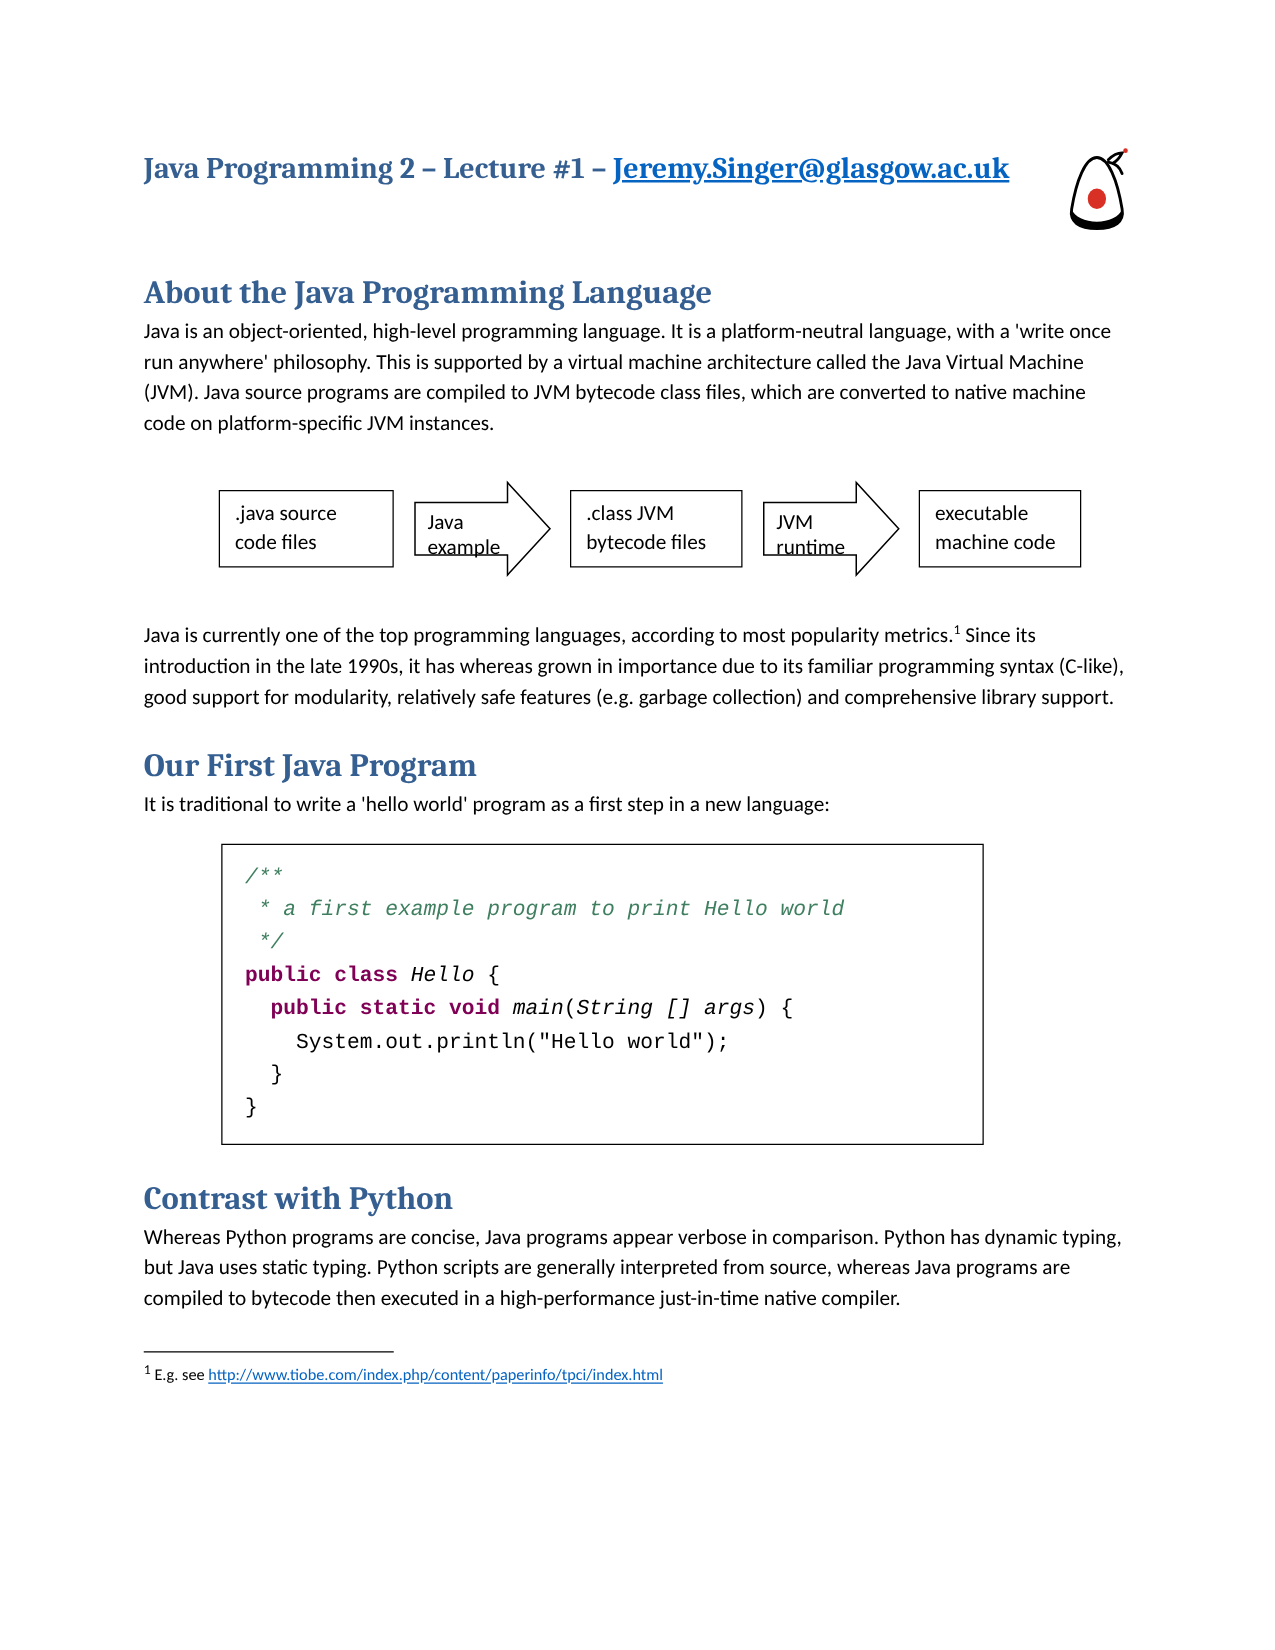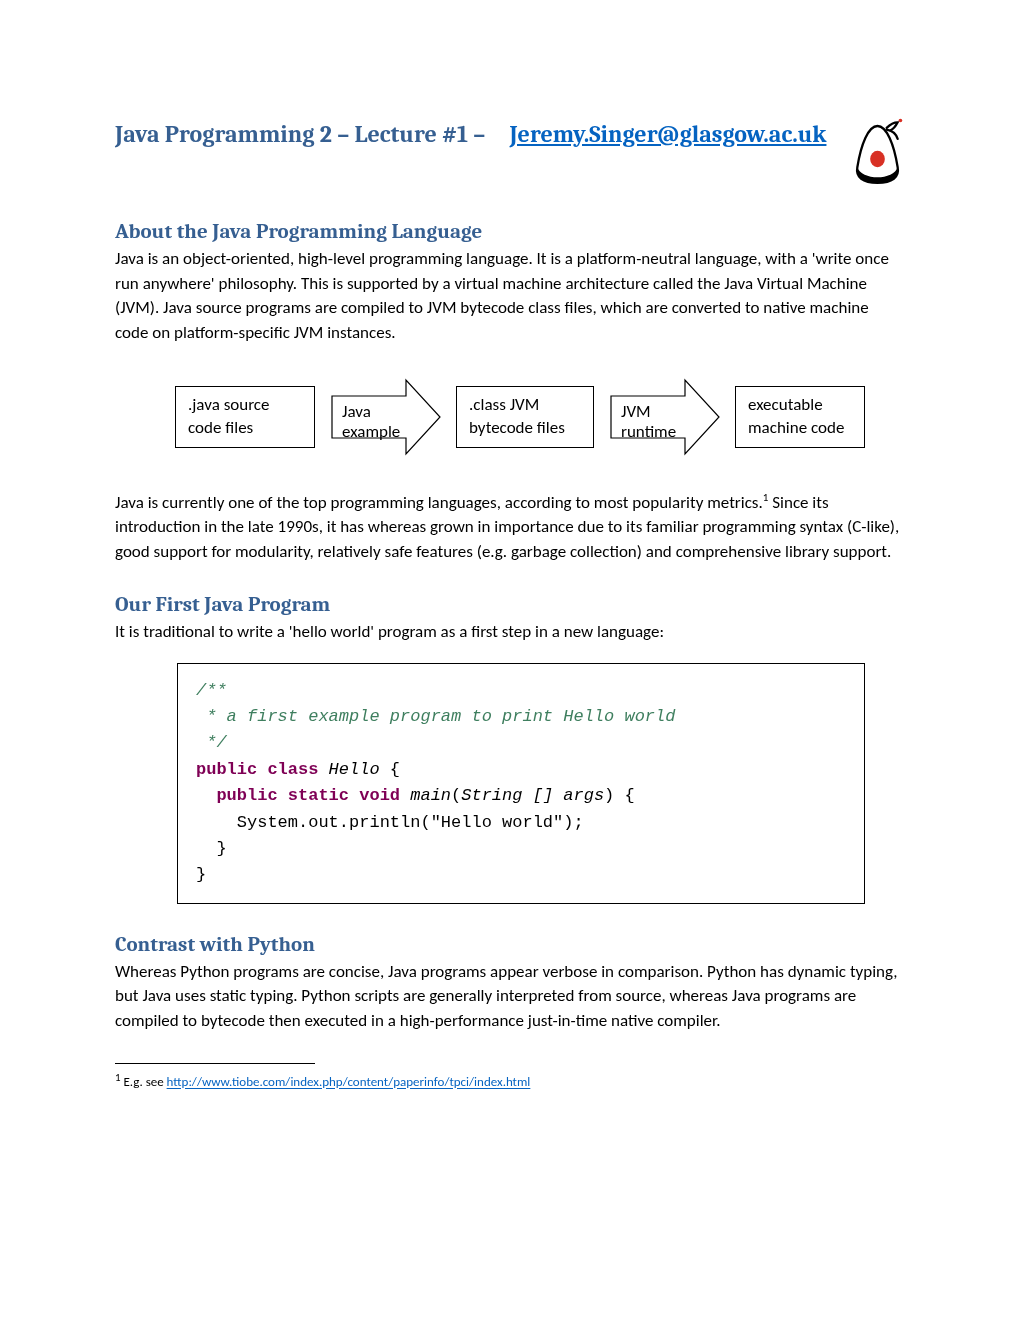--- a/index.html
+++ b/index.html
@@ -24,31 +24,30 @@
   h1.title {
     font-family: Cambria, Georgia, serif;
     font-size: 24px;
     font-weight: bold;
     color: #365f91;
     margin: 0;
   }
   h1.title a {
     color: #0563c1;
     text-decoration: underline;
-    margin-left: 19px;
   }
   .duke {
     width: 55px;
     height: 75px;
     flex: 0 0 auto;
     margin-top: -4px;
   }
   h2.section {
     font-family: Cambria, Georgia, serif;
-    font-size: 21px;
+    font-size: 26px;
     font-weight: bold;
     color: #365f91;
     margin: 28px 0 4px 0;
   }
   p.body {
     font-size: 17px;
     line-height: 1.45;
     margin: 0 0 4px 0;
   }
   sup { font-size: 11px; vertical-align: super; }
@@ -92,21 +91,21 @@
     width: 62px;
     font-size: 17px;
     line-height: 1.2;
     overflow: hidden;
     height: 40px;
   }
   .codebox {
     border: 1.2px solid #000;
     margin: 18px 0 20px 62px;
     padding: 14px 18px 14px 18px;
-    width: 688px;
+    width: 610px;
     box-sizing: border-box;
   }
   .codebox pre {
     margin: 0;
     font-family: "Courier New", monospace;
     font-size: 17px;
     line-height: 1.55;
     white-space: pre;
   }
   .c-comment { color: #3f7f5f; font-style: italic; }

